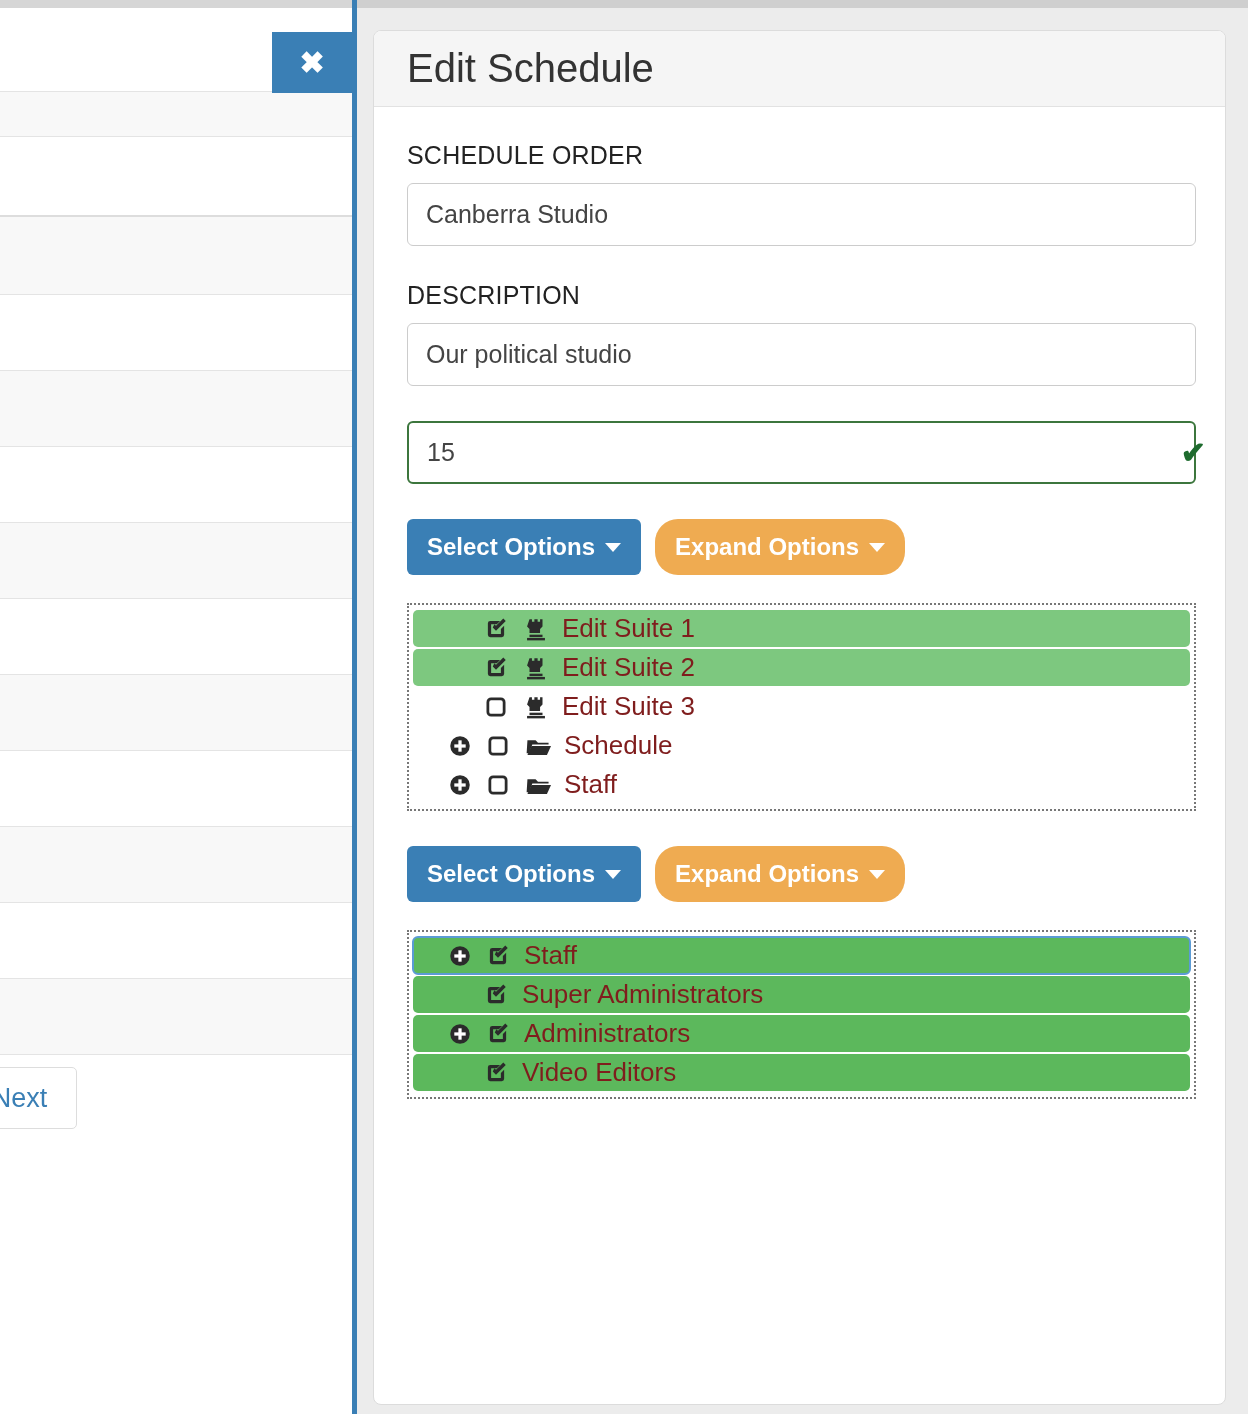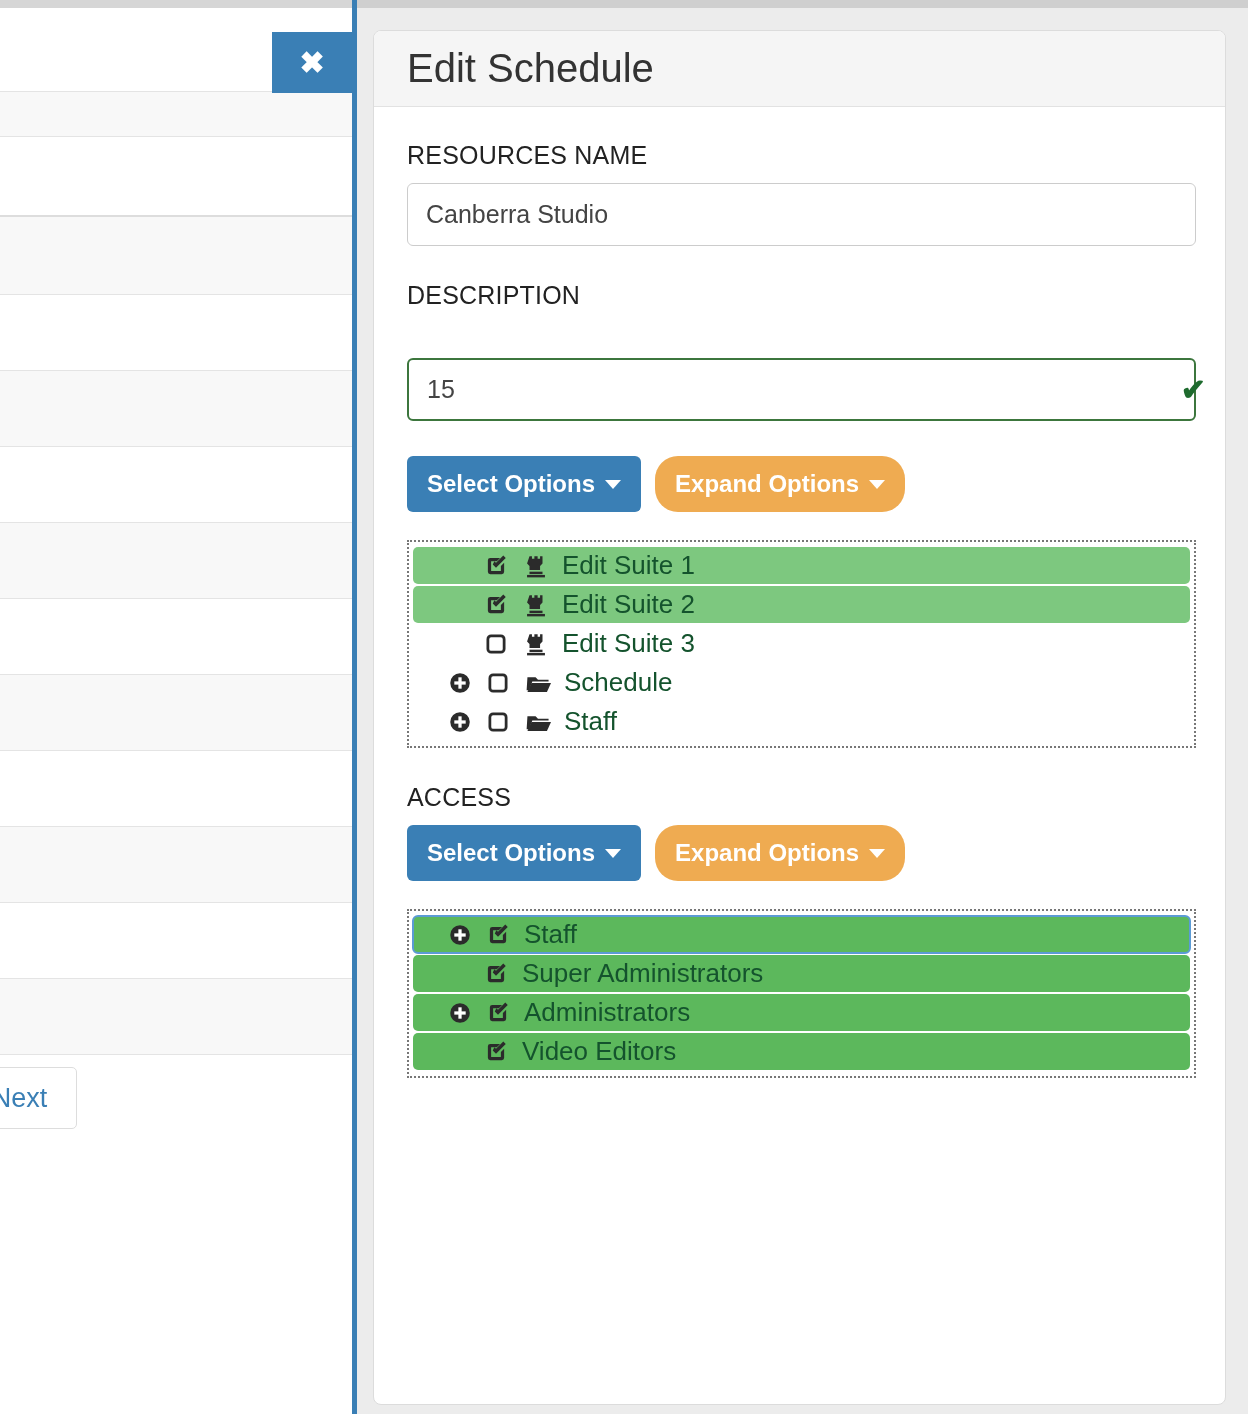--- a/index.html
+++ b/index.html
@@ -146,21 +146,21 @@
   .ind { display: inline-block; }
   .ind-0 { width: 32px; }
   .ind-1 { width: 68px; }
 
   .ico {
     display: inline-flex; align-items: center; justify-content: center;
     width: 30px; height: 30px; flex: none;
   }
   .ico svg { display: block; }
   .tree-label {
-    font-size: 26px; color: #14532d; margin-left: 11px;
+    font-size: 26px; color: #7f1d1d; margin-left: 11px;
     white-space: nowrap;
   }
 </style>
 </head>
 <body>
 
 <div id="root">
 
   <div class="top-strip"></div>
   <div class="top-strip-right"></div>
@@ -197,27 +197,28 @@
 
   <div class="modal">
 
     <div class="modal-header">
       <div class="modal-title">Edit Schedule</div>
     </div>
 
     <div class="modal-body">
 
       
-      <div class="field-label">RESOURCES NAME</div>
+      <div class="field-label">SCHEDULE ORDER</div>
       <input class="text-input" type="text" value="Canberra Studio" style="">
 
       <div class="gap-lg"></div>
 
       
       <div class="field-label">DESCRIPTION</div>
+      <input class="text-input" type="text" value="Our political studio" style="">
 
       <div class="gap-lg"></div>
 
       
       <div class="input-wrap">
         <input class="text-input valid" type="text" value="15" style="">
         <span class="valid-check">✔</span>
       </div>
 
       <div class="gap-lg"></div>
@@ -329,21 +330,20 @@
                 <path d="M8 16h24l-5 11H3z" fill="#2b2b2b"></path>
               </svg>
             </span>
             <span class="tree-label">Staff</span>
           </div>
         </div>
 
       <div class="gap-lg"></div>
 
       
-      <div class="field-label">ACCESS</div>
       <div class="btn-row">
         <button class="btn btn-blue">
           <span>Select Options</span>
           <span class="caret"></span>
         </button>
         <button class="btn btn-orange">
           <span>Expand Options</span>
           <span class="caret"></span>
         </button>
       </div>

